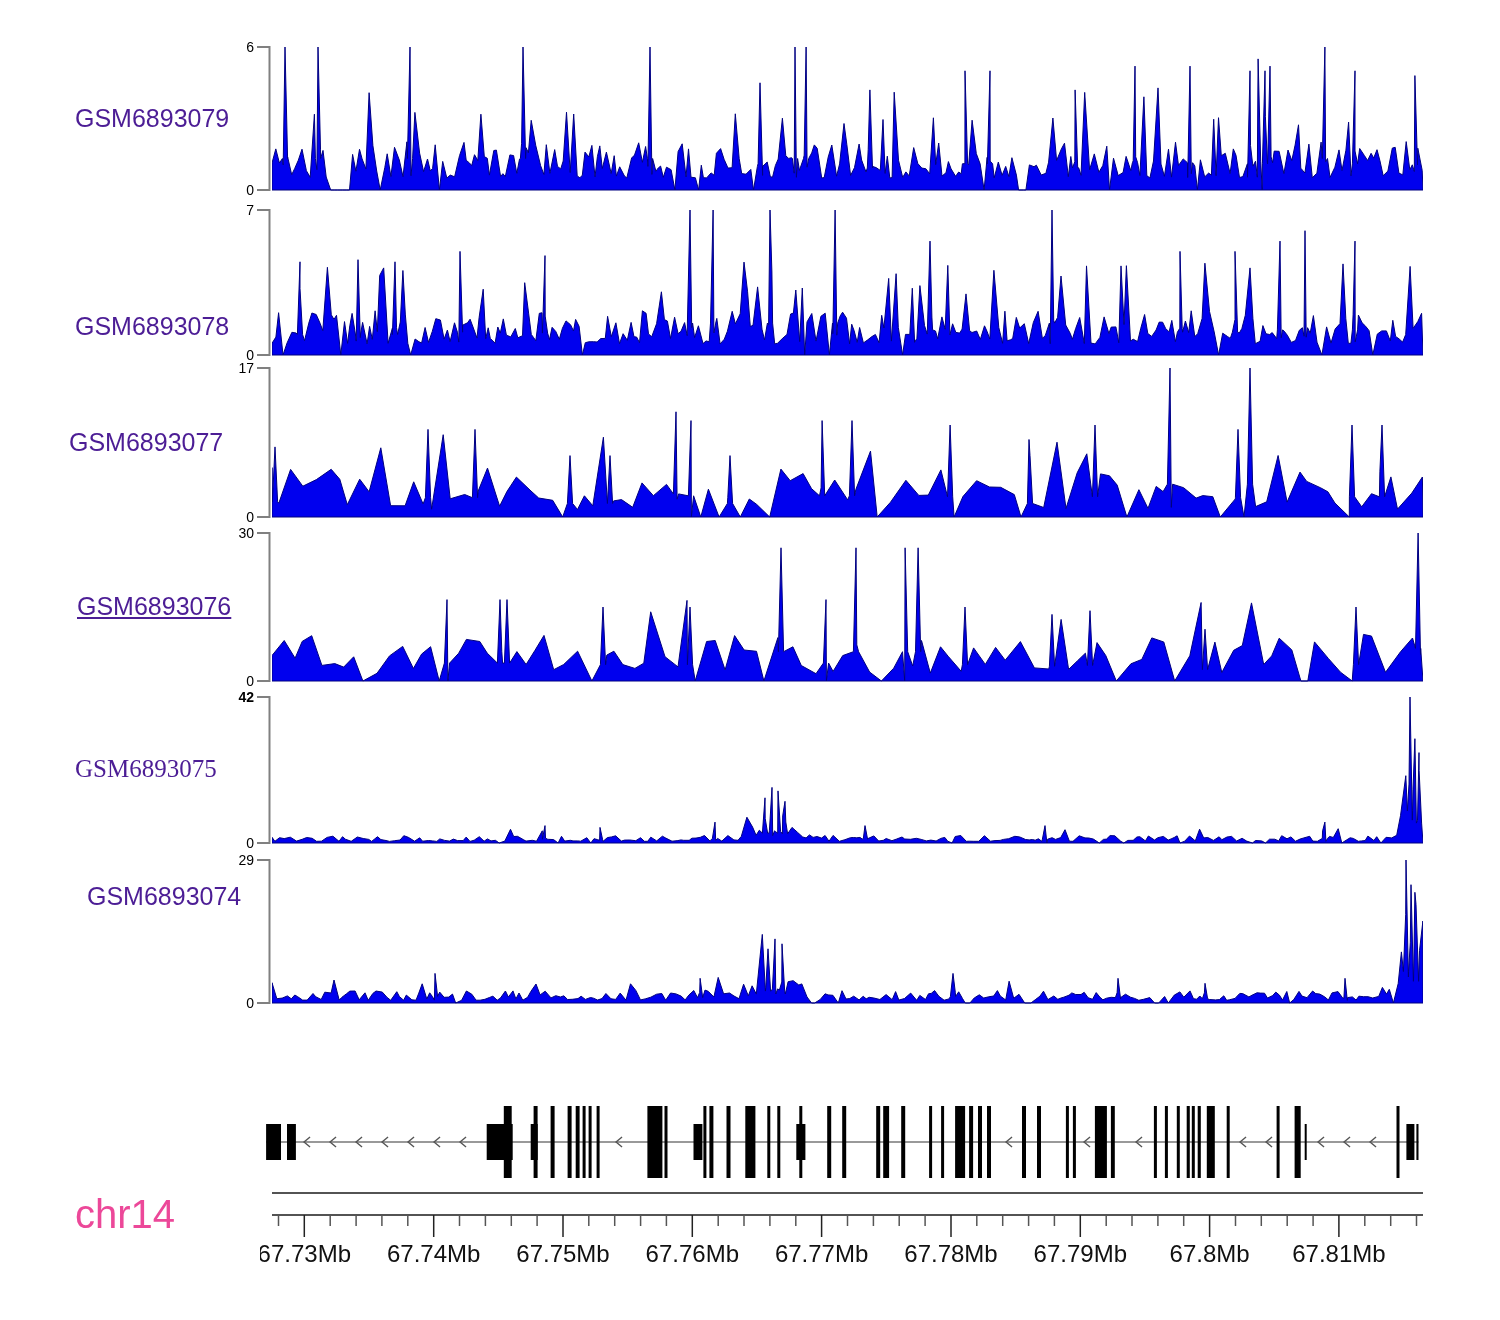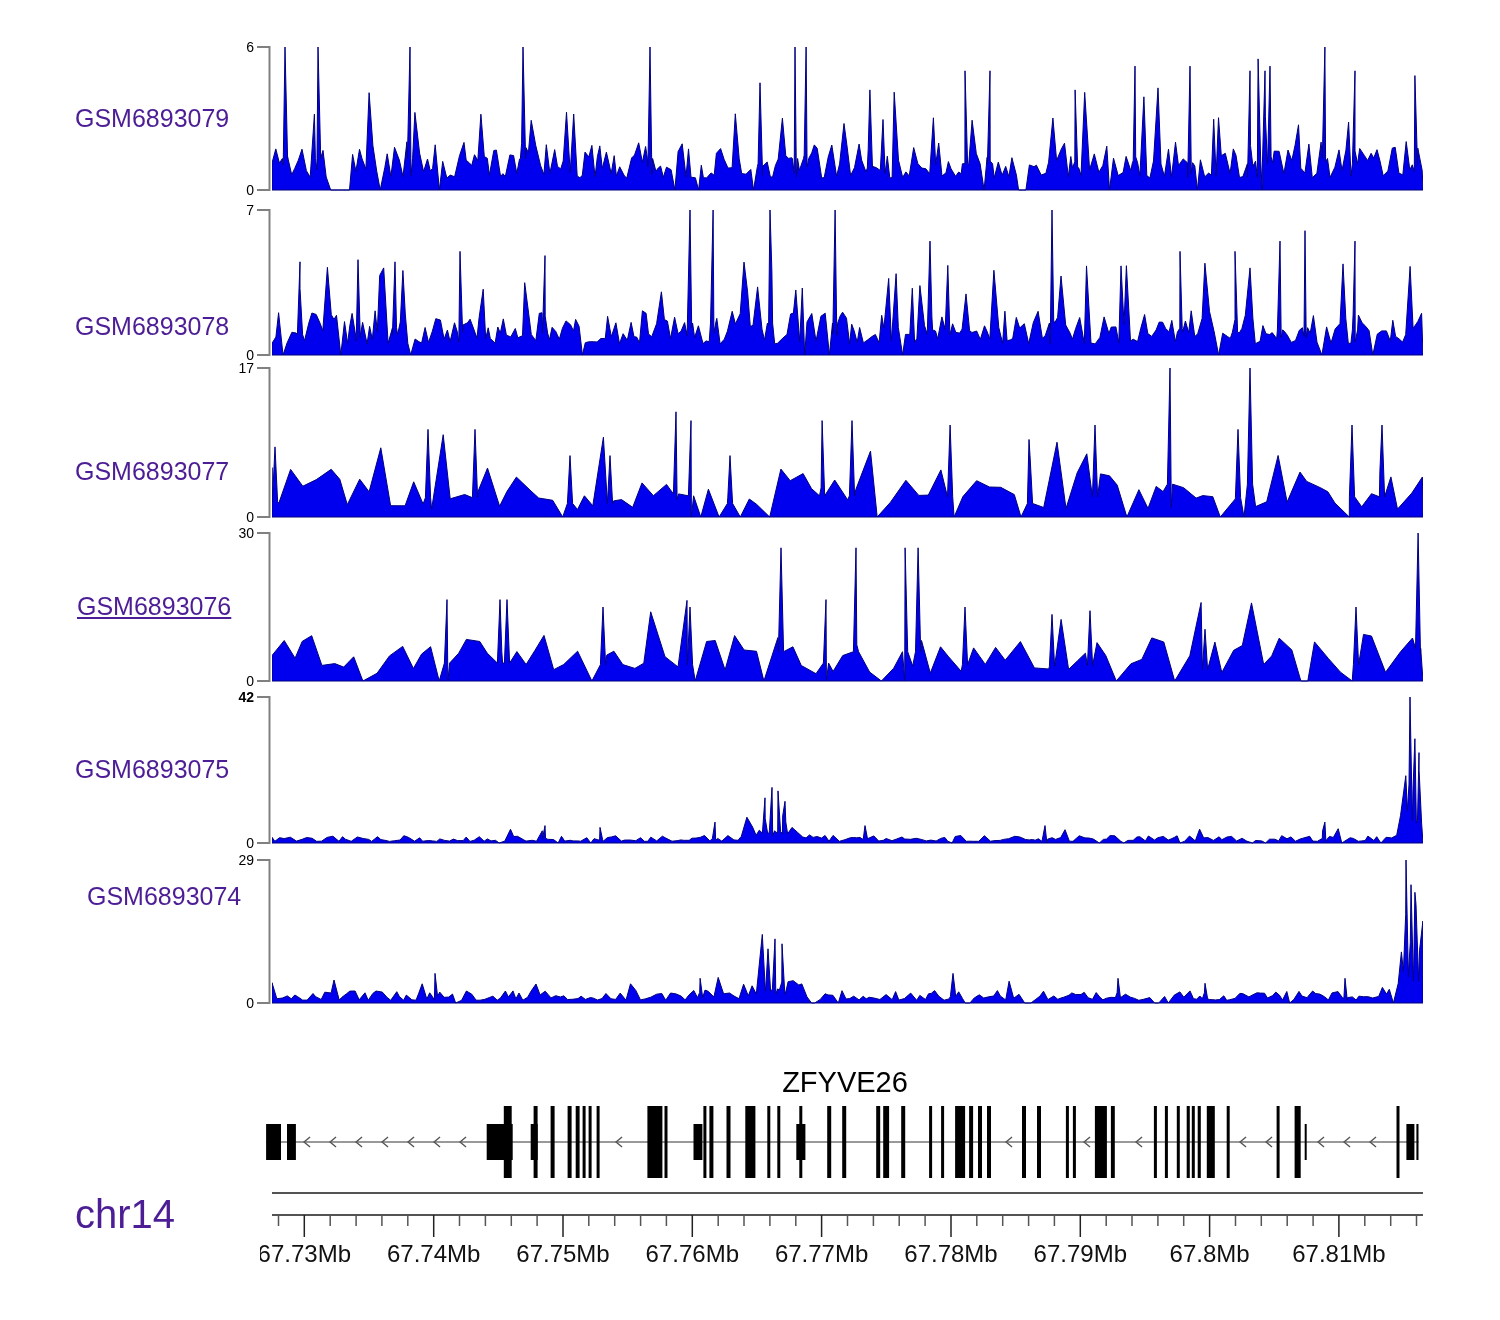--- a/index.html
+++ b/index.html
@@ -1,21 +1,21 @@
 <!DOCTYPE html>
 <html><head>
 <meta charset="utf-8">
 <style>
   html,body{margin:0;padding:0;background:#ffffff;}
   .canvas{position:relative;width:1500px;height:1320px;background:#ffffff;overflow:hidden;
           font-family:"Liberation Sans", sans-serif;color:#000;}
   .abs{position:absolute;}
   .track-label{font-size:25px;color:#4c1d95;white-space:nowrap;}
   .ytick{font-size:14px;color:#000;width:42px;text-align:right;line-height:16px;}
-  .chrom-label{font-size:40px;color:#4c1d95;}
+  .chrom-label{font-size:40px;color:#ec4899;}
   .gene-title{font-size:29px;color:#000;text-align:center;width:300px;}
   svg{display:block;}
   svg text{font-family:"Liberation Sans", sans-serif;font-size:24px;fill:#111;}
 </style>
 </head>
 <body>
 
 <div class="canvas">
   <div id="tracks-root" class="abs" style="left:0;top:0;">
       <div class="abs track-label" style="left: 75px; top: 103.5px;">GSM6893079</div>
@@ -33,21 +33,21 @@
       <div class="abs ytick" style="left: 212px; top: 202px;">7</div>
       <div class="abs ytick" style="left: 212px; top: 347px;">0</div>
       <svg width="24" height="149" style="position: absolute; left: 248px; top: 208px;">
         <line x1="21.5" y1="1" x2="21.5" y2="148" stroke="#808080" stroke-width="2"></line>
         <line x1="9" y1="2" x2="21.5" y2="2" stroke="#808080" stroke-width="2"></line>
         <line x1="9" y1="147" x2="21.5" y2="147" stroke="#808080" stroke-width="2"></line>
       </svg>
       <svg width="1151" height="146" style="position: absolute; left: 272px; top: 210px;">
         <polygon points="0,145 0.0,133.2 3.9,127.1 6.6,102.7 11.0,145.0 15.1,132.9 19.9,122.3 24.1,123.0 25.4,124.5 28.0,51.8 28.0,78.4 30.6,124.5 32.5,130.7 36.8,113.1 39.9,103.0 44.2,104.5 48.1,113.3 50.8,120.7 55.4,57.3 59.3,104.8 62.0,109.4 64.5,105.3 68.8,145.0 72.5,111.6 75.6,133.4 77.8,115.8 80.1,103.4 83.4,124.0 84.2,131.1 86.0,49.7 88.3,127.6 88.6,124.0 90.6,112.4 95.1,133.8 97.6,116.4 100.3,129.4 103.1,100.8 105.3,121.6 107.7,65.4 111.7,57.9 116.1,133.3 120.4,118.1 120.4,124.5 123.0,51.8 124.5,117.7 125.6,124.5 128.3,112.0 130.9,60.5 133.3,104.1 135.8,133.3 138.7,145.0 143.1,129.0 146.9,131.7 149.6,133.0 153.1,117.5 156.5,132.4 160.3,121.4 163.8,108.7 168.4,110.0 172.1,129.1 175.4,120.0 178.1,131.6 182.5,112.8 185.4,122.2 186.8,132.1 188.0,41.4 190.6,122.2 190.6,115.2 195.5,112.8 198.1,109.2 201.0,117.0 205.0,128.1 207.1,107.6 211.2,79.2 213.7,128.7 216.2,117.8 218.3,128.4 223.1,133.2 225.8,117.0 228.3,123.1 231.3,108.9 234.4,125.2 238.8,126.9 243.3,118.5 245.8,127.8 250.5,125.7 252.7,72.7 256.6,103.1 259.3,124.5 261.5,127.4 263.8,130.8 267.3,103.3 270.0,102.8 270.4,123.1 273.0,45.6 273.2,106.1 275.6,123.1 277.5,129.6 280.1,117.3 283.8,121.5 287.3,129.3 290.4,118.3 294.0,110.9 298.6,114.8 301.5,121.0 303.6,109.4 307.1,116.3 310.4,145.0 313.3,132.7 316.8,131.8 321.6,131.7 325.1,132.0 328.7,128.6 333.3,128.4 335.6,106.3 339.3,126.7 343.9,112.8 347.5,133.7 351.1,123.7 355.3,130.3 359.1,112.4 362.0,126.8 364.6,127.0 367.5,132.7 370.4,100.8 374.1,103.3 376.5,123.9 379.7,126.8 384.6,113.7 389.4,81.8 392.4,109.6 395.4,111.1 398.5,128.5 402.6,107.2 406.1,123.7 409.0,121.3 412.6,112.6 415.2,125.6 415.4,113.1 418.0,0.0 419.7,117.5 420.6,113.1 422.6,127.6 426.4,115.8 431.0,133.6 434.1,130.9 437.2,131.8 438.5,113.1 441.1,0.0 441.9,122.9 443.7,113.1 444.8,108.4 448.1,133.9 452.3,129.2 455.4,121.3 460.2,101.3 463.4,113.9 468.2,103.8 472.0,52.1 475.6,81.8 478.3,116.6 481.0,115.2 485.6,76.9 490.0,119.2 492.5,130.0 495.4,113.1 496.6,114.7 498.0,0.0 499.9,62.0 500.6,113.1 502.7,133.9 505.6,133.2 510.1,128.8 515.0,124.4 518.6,104.0 521.4,103.1 523.8,80.0 527.7,131.6 530.3,78.0 532.7,145.0 535.0,111.9 539.8,103.5 544.0,131.1 548.9,106.3 553.2,103.2 557.4,145.0 560.5,113.1 560.8,123.7 563.1,0.0 564.8,125.2 565.7,113.1 568.2,105.9 570.6,102.2 574.5,108.2 577.6,133.9 579.7,114.2 582.1,120.6 585.2,132.4 587.6,117.5 591.4,132.9 595.4,130.1 600.0,126.5 603.4,124.5 607.1,132.8 609.7,105.3 611.9,118.0 616.7,68.4 619.4,131.1 624.1,63.7 626.3,117.4 630.6,145.0 633.5,124.4 637.8,124.4 640.3,78.2 642.6,132.3 644.9,128.4 647.9,75.6 652.5,115.5 655.2,124.1 655.4,119.9 658.0,31.1 659.9,107.1 660.6,119.9 663.5,121.0 665.7,128.8 669.9,106.9 673.2,119.2 675.8,55.4 677.9,124.9 680.6,113.8 683.8,122.4 687.7,123.1 690.1,119.1 694.0,83.9 697.6,120.7 700.0,122.5 704.7,121.0 708.3,129.5 712.5,115.8 715.1,121.5 717.8,129.0 721.9,60.3 726.8,117.6 730.6,133.3 732.9,101.2 735.1,130.8 738.5,129.8 740.7,128.5 744.3,107.4 747.7,118.0 752.3,113.7 756.7,133.6 761.3,112.6 766.1,101.3 770.4,128.4 773.3,125.5 777.4,113.1 778.2,133.7 780.0,0.0 781.7,110.2 782.6,113.1 785.6,107.4 789.0,66.0 793.7,115.0 798.2,123.3 800.4,129.3 803.6,118.7 807.7,107.5 812.3,133.5 814.5,55.9 819.0,133.1 823.2,133.9 827.9,127.4 832.1,106.9 836.9,123.5 839.2,117.1 843.9,116.9 846.8,132.8 849.0,55.9 852.0,114.5 854.4,55.7 858.5,131.0 861.2,129.2 865.6,131.6 868.8,118.2 872.6,104.5 875.8,123.5 879.7,126.4 884.1,120.0 887.2,112.1 890.6,112.2 893.6,118.4 897.1,121.9 899.8,110.4 903.4,131.7 905.4,122.2 907.8,118.2 908.0,41.4 910.2,118.3 910.6,122.2 913.4,111.0 916.7,122.6 919.2,100.8 922.8,126.6 925.7,123.7 930.1,108.5 932.9,53.2 937.5,101.4 942.2,122.0 946.6,145.0 950.7,123.2 955.4,126.4 958.3,128.4 960.4,122.2 963.0,109.4 963.0,41.4 965.6,122.2 967.3,123.0 969.9,118.4 973.3,105.3 978.0,57.9 980.9,108.5 983.3,133.7 988.1,131.3 990.9,115.6 994.0,123.8 997.7,124.5 1000.2,122.6 1004.7,128.6 1005.4,119.9 1008.0,31.1 1009.2,127.8 1010.6,119.9 1012.1,121.1 1015.3,125.2 1019.3,132.4 1023.5,130.5 1027.3,120.3 1030.4,117.7 1032.0,126.2 1033.0,20.7 1034.2,127.2 1035.6,117.7 1038.2,123.2 1041.4,105.6 1045.0,132.2 1049.9,145.0 1054.6,116.9 1059.0,133.1 1063.2,118.9 1068.0,113.6 1071.0,53.9 1073.8,108.4 1076.3,133.3 1078.9,133.3 1080.4,119.9 1081.1,104.8 1083.0,31.1 1083.2,131.9 1085.6,119.9 1086.4,105.1 1090.1,112.8 1093.6,116.2 1097.1,120.7 1100.8,145.0 1105.3,124.1 1109.7,120.9 1114.4,120.9 1118.3,131.0 1120.8,110.3 1123.6,126.4 1127.1,128.9 1130.6,132.1 1133.7,124.6 1138.1,56.4 1141.1,118.4 1145.8,111.6 1149.6,103.3 1151,145" fill="#0000EE" stroke="#000080" stroke-width="1"></polygon>
       </svg>
-      <div class="abs track-label" style="left: 75px; top: 427.5px; margin-top: 29px;">GSM6893077</div>
+      <div class="abs track-label" style="left: 69px; top: 427.5px;">GSM6893077</div>
       <div class="abs ytick" style="left: 212px; top: 360px;">17</div>
       <div class="abs ytick" style="left: 212px; top: 509px;">0</div>
       <svg width="24" height="153" style="position: absolute; left: 248px; top: 366px;">
         <line x1="21.5" y1="1" x2="21.5" y2="152" stroke="#808080" stroke-width="2"></line>
         <line x1="9" y1="2" x2="21.5" y2="2" stroke="#808080" stroke-width="2"></line>
         <line x1="9" y1="151" x2="21.5" y2="151" stroke="#808080" stroke-width="2"></line>
       </svg>
       <svg width="1151" height="150" style="position: absolute; left: 272px; top: 368px;">
         <polygon points="0,149 0.0,99.6 0.4,133.6 3.0,78.9 5.6,133.6 6.8,135.2 18.6,101.4 30.8,118.2 44.4,111.6 59.2,101.3 67.8,111.3 75.3,136.7 87.7,111.2 97.1,123.8 108.8,79.8 118.6,137.7 133.1,137.8 141.7,113.8 151.1,136.0 153.4,129.7 156.0,61.4 158.6,129.7 159.6,141.2 171.2,66.7 178.2,130.8 192.7,126.5 200.4,129.7 203.0,61.4 205.6,129.7 206.2,123.0 215.5,100.1 227.6,138.2 234.9,123.6 244.4,109.1 259.0,123.0 266.7,130.0 280.7,132.3 290.7,149.0 295.4,135.5 298.0,87.6 300.6,135.5 305.5,141.5 312.4,127.8 320.8,137.8 331.4,69.2 335.4,135.5 338.0,87.6 340.6,135.5 341.6,132.9 349.5,131.6 360.7,139.3 370.0,114.9 381.4,127.7 394.5,116.4 401.4,125.9 404.0,43.8 405.1,131.2 406.6,125.9 416.4,127.8 419.0,52.6 419.4,149.0 421.6,127.8 428.8,149.0 436.4,121.2 447.1,149.0 455.4,135.5 455.8,129.4 458.0,87.6 460.6,135.5 468.3,149.0 477.3,131.0 484.8,136.5 497.7,149.0 508.9,101.1 518.2,112.7 531.1,105.6 539.5,120.6 547.5,127.8 549.1,119.8 550.1,52.6 552.7,127.8 562.7,112.0 575.7,131.9 577.4,127.8 580.0,52.6 582.6,127.8 583.8,121.6 598.5,83.1 605.2,149.0 618.5,134.2 633.9,112.3 646.8,127.4 656.3,127.1 668.9,101.9 675.5,128.8 678.1,57.0 680.7,128.8 682.1,149.0 690.9,128.6 704.6,112.7 717.5,119.0 728.7,119.3 742.3,126.6 749.0,149.0 755.4,135.5 757.0,71.5 758.0,87.6 760.6,135.5 771.7,139.5 785.0,74.2 794.0,140.5 805.2,104.8 814.8,85.8 820.4,128.8 823.0,57.0 825.6,128.8 828.5,105.9 837.5,107.8 845.2,117.1 854.9,149.0 866.9,121.7 876.0,140.4 884.2,118.4 891.1,123.6 895.4,116.2 898.0,0.0 899.3,139.4 900.6,116.2 911.6,119.7 924.1,130.1 930.8,127.6 940.8,128.7 948.3,149.0 963.3,130.9 963.4,129.7 966.0,61.4 968.6,129.7 972.0,149.0 975.4,116.2 978.0,0.0 980.6,116.2 983.6,138.6 994.7,133.8 1006.1,87.5 1015.1,134.1 1028.0,104.1 1034.7,113.4 1048.8,119.9 1055.9,123.8 1062.9,135.0 1077.3,149.0 1077.4,128.8 1080.0,57.0 1082.6,128.8 1089.7,138.8 1099.5,125.7 1107.4,128.8 1107.9,103.2 1110.0,57.0 1112.6,128.8 1118.9,108.9 1125.5,141.1 1139.8,125.1 1150.4,109.0 1151,149" fill="#0000EE" stroke="#000080" stroke-width="1"></polygon>
       </svg>
@@ -55,21 +55,21 @@
       <div class="abs ytick" style="left: 212px; top: 525px;">30</div>
       <div class="abs ytick" style="left: 212px; top: 673px;">0</div>
       <svg width="24" height="152" style="position: absolute; left: 248px; top: 531px;">
         <line x1="21.5" y1="1" x2="21.5" y2="151" stroke="#808080" stroke-width="2"></line>
         <line x1="9" y1="2" x2="21.5" y2="2" stroke="#808080" stroke-width="2"></line>
         <line x1="9" y1="150" x2="21.5" y2="150" stroke="#808080" stroke-width="2"></line>
       </svg>
       <svg width="1151" height="149" style="position: absolute; left: 272px; top: 533px;">
         <polygon points="0,148 0.0,122.5 12.2,107.5 23.1,125.2 30.2,108.4 39.7,102.7 49.9,132.4 62.8,130.6 71.7,134.1 81.7,123.8 90.9,148.0 105.0,140.3 117.5,122.9 130.7,113.4 141.4,135.5 149.6,121.1 158.6,113.7 167.2,148.0 172.4,130.1 175.0,66.6 175.9,148.0 177.6,130.1 186.7,120.2 194.4,106.4 207.8,108.5 215.2,120.1 225.4,130.1 228.0,66.6 229.8,118.7 230.6,130.1 232.4,130.1 235.0,66.6 237.6,130.1 244.9,118.6 254.1,131.5 263.0,117.3 272.0,102.4 281.7,136.7 291.7,131.5 305.6,118.2 319.9,148.0 328.4,131.7 331.0,74.0 333.6,131.7 334.8,122.1 341.9,118.2 350.8,131.6 362.9,135.4 371.8,130.2 378.7,78.8 393.0,123.7 406.0,133.9 415.0,67.4 415.4,131.7 418.0,74.0 420.6,131.7 423.2,148.0 434.6,108.5 443.2,107.5 453.1,136.9 462.6,102.6 472.1,117.0 484.5,118.3 491.9,148.0 505.9,104.6 506.4,118.7 509.0,14.8 511.6,118.7 520.9,113.8 529.3,132.5 544.0,140.7 551.4,130.1 554.0,66.6 554.4,148.0 556.6,130.1 561.1,138.4 570.7,122.6 581.4,118.7 584.0,14.8 584.8,111.9 586.6,118.7 597.6,139.0 609.4,148.0 621.7,135.2 630.5,118.7 632.7,148.0 633.1,14.8 635.7,118.7 640.7,133.0 643.5,118.7 646.1,14.8 648.7,118.7 649.5,107.5 658.3,140.1 668.5,113.8 676.1,123.2 689.2,138.3 690.4,131.7 693.0,74.0 695.6,131.7 701.6,114.9 713.3,131.4 723.6,114.4 733.2,127.2 748.4,108.6 762.4,134.9 776.8,136.0 777.4,133.3 780.0,81.4 782.6,133.3 789.1,86.4 796.6,136.4 805.6,127.7 813.4,120.2 815.4,132.5 818.0,77.7 820.6,132.5 825.0,109.6 833.8,122.6 844.3,148.0 858.9,130.8 869.8,126.4 879.8,104.9 891.8,109.0 902.7,148.0 917.8,122.8 929.1,69.5 930.4,136.6 933.0,96.2 935.6,136.6 942.9,109.1 949.8,139.5 961.7,117.3 970.3,112.6 979.5,69.9 991.7,131.5 999.7,122.9 1007.2,105.2 1019.8,116.9 1028.9,148.0 1035.8,148.0 1042.5,108.9 1056.3,125.4 1068.5,139.2 1080.2,148.0 1081.4,131.7 1084.0,74.0 1086.6,131.7 1091.5,101.4 1099.5,103.1 1113.5,139.3 1128.5,118.8 1140.5,105.0 1143.5,115.4 1146.1,0.0 1148.5,121.4 1148.7,115.4 1151,148" fill="#0000EE" stroke="#000080" stroke-width="1"></polygon>
       </svg>
-      <div class="abs track-label" style="left: 75px; top: 755px;">GSM6893075</div>
+      <div class="abs track-label" style="left: 75px; top: 755px; font-family: Liberation Serif, serif;">GSM6893075</div>
       <div class="abs ytick" style="left: 212px; top: 689px; font-weight: bold;">42</div>
       <div class="abs ytick" style="left: 212px; top: 835px;">0</div>
       <svg width="24" height="150" style="position: absolute; left: 248px; top: 695px;">
         <line x1="21.5" y1="1" x2="21.5" y2="149" stroke="#808080" stroke-width="2"></line>
         <line x1="9" y1="2" x2="21.5" y2="2" stroke="#808080" stroke-width="2"></line>
         <line x1="9" y1="148" x2="21.5" y2="148" stroke="#808080" stroke-width="2"></line>
       </svg>
       <svg width="1151" height="147" style="position: absolute; left: 272px; top: 697px;">
         <polygon points="0,146 0.0,140.3 2.9,144.3 7.5,140.7 12.2,141.6 18.3,140.2 24.5,144.1 30.2,142.3 34.7,140.5 40.2,141.3 44.5,144.3 49.5,144.2 55.1,140.4 60.9,139.2 67.0,144.3 70.5,139.7 73.4,142.2 79.2,144.3 85.4,140.0 91.2,141.5 96.8,142.4 99.6,144.4 105.5,139.7 108.9,142.6 114.0,143.5 117.5,144.4 122.7,143.7 128.1,143.0 131.8,138.7 136.3,140.3 142.6,144.2 147.7,140.8 150.6,144.2 156.6,143.5 160.7,143.9 164.8,144.4 167.8,141.9 172.7,143.4 177.5,144.1 181.4,142.1 185.5,143.6 191.2,143.6 194.2,140.1 198.0,144.4 202.2,143.2 207.3,139.7 212.1,144.2 215.5,141.9 219.0,143.9 223.4,143.3 227.2,146.0 232.8,144.1 238.5,132.3 241.7,139.5 245.5,139.3 251.3,142.6 254.0,144.1 260.3,143.3 264.5,144.2 270.3,133.8 270.4,142.2 273.0,128.6 273.5,141.2 275.6,142.2 276.3,142.3 281.6,142.6 286.1,146.0 289.5,139.3 292.7,144.1 298.3,143.3 301.0,143.9 305.8,143.9 308.7,144.2 314.8,140.7 318.8,146.0 322.0,141.7 325.4,142.6 327.6,143.3 328.0,130.4 330.6,142.6 331.1,144.3 335.4,140.6 339.6,139.9 343.6,138.8 349.4,144.1 352.5,143.1 357.8,143.0 363.8,143.7 368.5,140.7 372.4,144.3 375.7,144.3 378.8,140.2 384.7,143.9 390.4,139.2 393.8,141.1 400.0,144.2 405.9,143.6 408.8,142.9 411.7,143.3 417.2,143.3 419.9,141.2 424.0,141.1 428.4,140.3 432.5,138.5 437.9,143.9 440.4,141.4 443.0,125.1 443.7,143.4 445.6,141.4 449.8,144.1 455.9,138.6 461.9,142.9 466.0,143.3 469.3,139.4 474.9,120.2 480.6,130.1 484.1,138.3 487.3,133.2 490.4,136.1 493.0,100.8 493.2,121.4 495.6,136.1 497.0,136.2 497.4,133.8 500.0,90.4 500.7,138.6 502.6,133.8 503.4,134.5 505.7,136.2 506.0,93.9 508.6,134.5 510.4,136.8 510.7,118.9 513.0,104.3 513.8,125.0 515.6,136.8 520.0,130.4 525.6,135.4 530.7,140.0 534.1,140.9 537.5,137.9 541.1,140.4 545.1,139.5 549.5,141.1 553.1,138.5 557.0,144.2 561.1,138.4 567.4,144.3 572.9,142.7 578.4,140.7 581.4,140.5 584.7,140.8 588.0,140.4 590.4,142.2 591.4,141.0 593.0,128.6 595.6,142.2 595.9,141.6 601.8,138.9 606.7,144.0 611.3,143.3 614.2,141.5 619.9,143.7 624.2,142.2 630.0,140.0 632.7,142.0 638.4,142.3 644.4,141.3 649.2,142.4 654.3,143.9 658.9,143.1 664.1,144.0 668.8,141.4 672.8,140.4 675.7,144.2 680.1,146.0 683.2,139.5 688.8,138.5 694.3,144.3 697.2,144.2 701.8,144.3 706.8,144.3 712.4,138.7 718.5,144.2 723.0,143.6 728.1,143.4 731.5,142.4 736.7,141.7 742.8,139.3 747.6,139.9 753.6,142.5 757.2,142.9 760.4,142.5 763.2,143.2 766.4,141.8 769.8,144.3 770.4,142.2 773.0,128.6 774.9,146.0 775.6,142.2 780.1,140.7 783.5,142.4 788.7,140.6 793.0,132.7 797.4,144.2 801.0,144.3 807.2,138.8 813.0,140.9 816.8,141.0 821.4,142.1 827.3,146.0 831.4,142.4 834.5,142.1 838.1,138.6 842.8,138.8 848.8,144.3 851.8,146.0 855.8,143.4 861.2,143.3 864.9,140.0 867.8,139.7 873.4,143.9 876.4,139.0 882.5,143.0 885.9,140.7 891.4,139.4 896.2,143.1 899.1,141.9 902.2,140.5 905.1,138.8 908.0,146.0 912.7,144.2 917.5,139.0 923.3,143.9 927.6,132.2 931.7,140.9 935.8,140.5 941.5,143.4 947.1,139.8 949.9,142.7 955.0,140.0 959.6,139.4 964.6,144.0 970.1,141.3 974.7,144.1 980.5,146.0 983.5,143.5 989.7,143.9 993.5,146.0 997.5,142.2 1002.7,142.2 1006.7,143.9 1009.7,138.7 1015.0,141.8 1018.9,139.9 1023.5,144.2 1028.0,142.1 1031.9,140.9 1037.7,139.3 1040.8,144.1 1045.4,144.3 1050.3,141.4 1050.6,133.8 1052.9,125.1 1053.9,144.3 1055.5,141.4 1057.5,139.4 1061.3,140.5 1066.2,131.7 1069.8,146.0 1074.2,143.2 1078.1,140.8 1081.3,141.4 1086.3,144.3 1089.5,143.9 1093.1,143.6 1095.9,139.1 1101.9,143.5 1104.7,139.7 1108.9,146.0 1114.1,140.3 1119.7,140.9 1124.7,138.3 1128.5,118.7 1133.8,78.7 1135.4,113.9 1137.0,87.1 1138.0,0.0 1140.3,123.1 1140.6,113.9 1141.0,92.2 1142.9,41.7 1144.4,126.1 1145.5,123.1 1147.0,55.6 1147.1,73.5 1149.6,126.1 1151,146" fill="#0000EE" stroke="#000080" stroke-width="1"></polygon>
       </svg>
@@ -155,21 +155,20 @@
         <rect x="946.8" y="11" width="8.0" height="72" fill="#000000"></rect>
         <rect x="966.7" y="11" width="3.0" height="72" fill="#000000"></rect>
         <rect x="1016.6" y="11" width="3.0" height="72" fill="#000000"></rect>
         <rect x="1034.6" y="11" width="6.1" height="72" fill="#000000"></rect>
         <rect x="1044.7" y="29" width="2.0" height="36" fill="#000000"></rect>
         <rect x="1136.5" y="11" width="3.0" height="72" fill="#000000"></rect>
         <rect x="1146.4" y="29" width="8.0" height="36" fill="#000000"></rect>
         <rect x="1156.4" y="29" width="2.1" height="36" fill="#000000"></rect>
       </svg>
     </div>
-  <div class="abs gene-title" style="left:695px;top:1066px;">ZFYVE26</div>
   <div class="abs chrom-label" style="left:75px;top:1192px;">chr14</div>
   <div id="ruler-root" class="abs" style="left:0;top:0;">
       <svg width="1200" height="100" style="position: absolute; left: 260px; top: 1185px;">
         <line x1="12" y1="8" x2="1163" y2="8" stroke="#1a1a1a" stroke-width="1.5"></line>
         <line x1="12" y1="30" x2="1163" y2="30" stroke="#1a1a1a" stroke-width="1.5"></line>
         <line x1="18.5" y1="30" x2="18.5" y2="41" stroke="#555555" stroke-width="1.5"></line>
         <line x1="70.2" y1="30" x2="70.2" y2="41" stroke="#555555" stroke-width="1.5"></line>
         <line x1="96.1" y1="30" x2="96.1" y2="41" stroke="#555555" stroke-width="1.5"></line>
         <line x1="121.9" y1="30" x2="121.9" y2="41" stroke="#555555" stroke-width="1.5"></line>
         <line x1="147.8" y1="30" x2="147.8" y2="41" stroke="#555555" stroke-width="1.5"></line>

